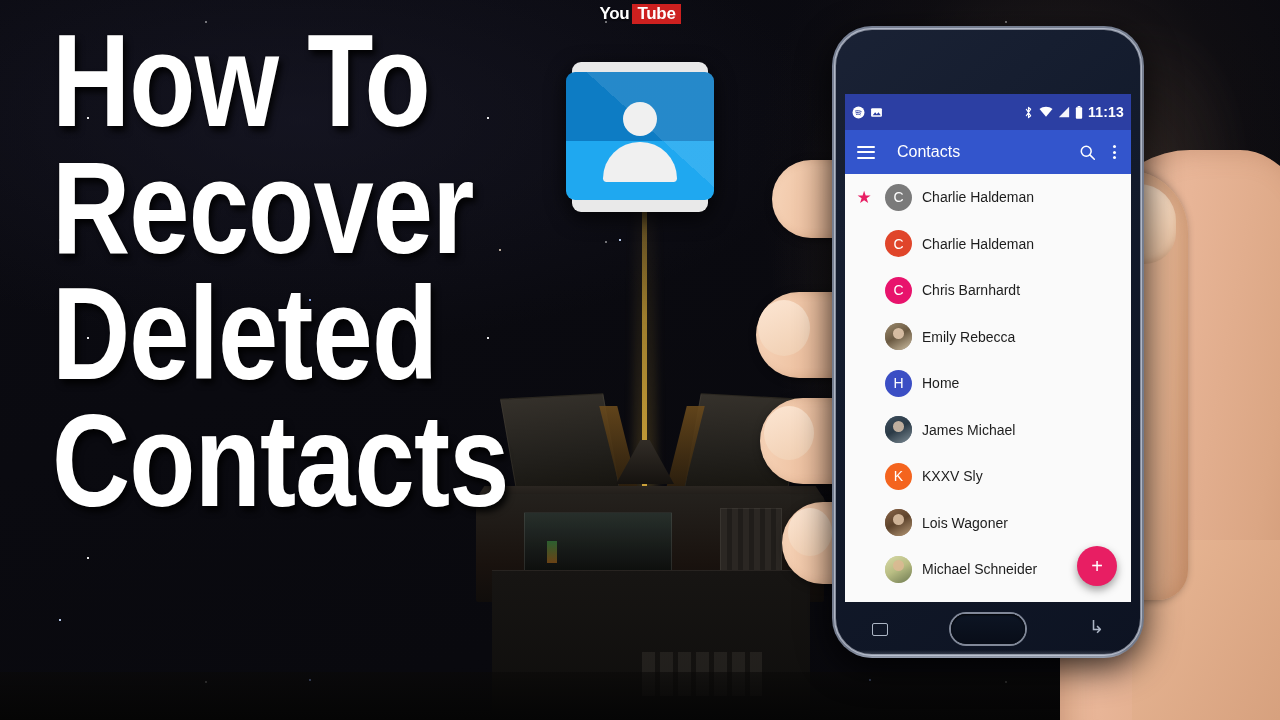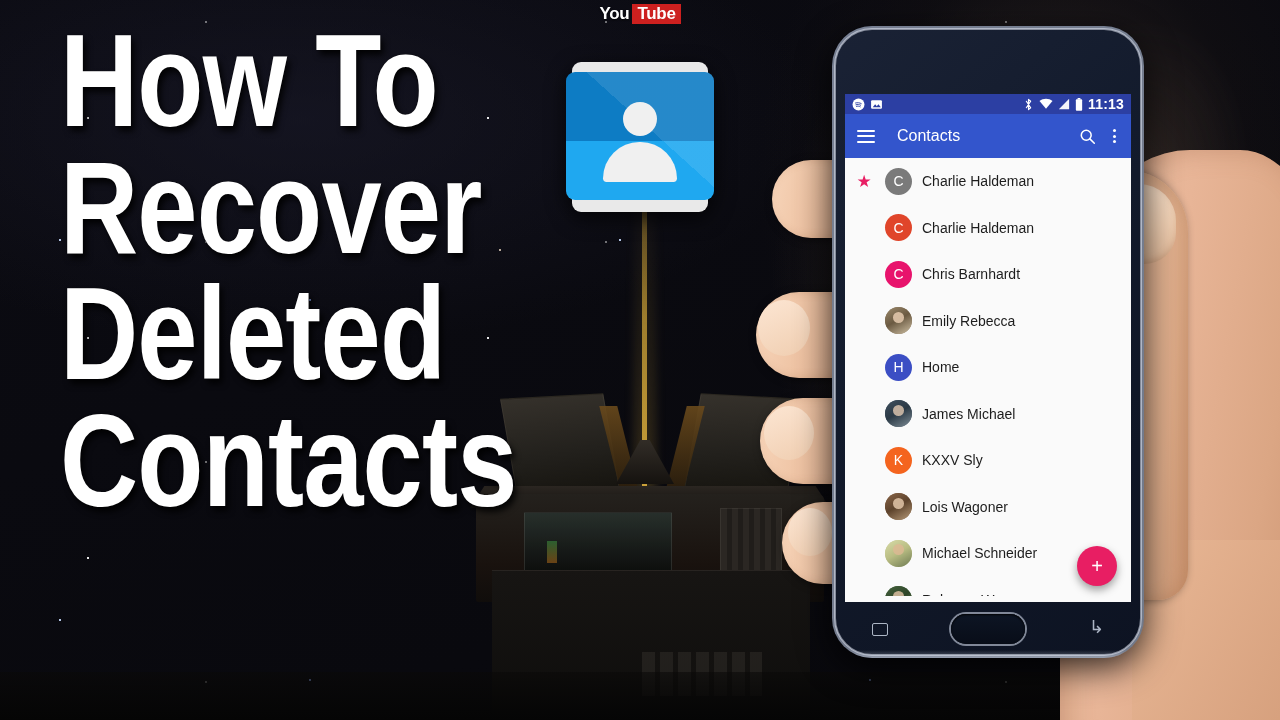--- a/index.html
+++ b/index.html
@@ -134,21 +134,21 @@
     background: linear-gradient(180deg, #322d27, #15120f);
     clip-path: polygon(42% 0, 58% 0, 100% 100%, 0 100%);
   }
   .obs-ground {
     position: absolute; left: 0; bottom: 0; width: 100%; height: 48px;
     background: linear-gradient(180deg, rgba(10,9,8,.6), #050505);
   }
 
   
   .headline {
-    position: absolute; left: 60px; top: 18px;
+    position: absolute; left: 52px; top: 18px;
     width: 560px;
     z-index: 6;
   }
   .headline .ln {
     display: block;
     color: #fff;
     font-family: "Liberation Sans Narrow", "Liberation Sans", sans-serif;
     font-weight: 700;
     font-size: 132px;
     line-height: .96;
@@ -298,21 +298,21 @@
     font-family: "Liberation Sans", sans-serif;
     text-shadow: 0 1px 1px rgba(0,0,0,.8);
   }
 
   .screen {
     position: absolute; left: 13px; top: 68px; width: 286px; height: 508px;
     background: #fafafa; overflow: hidden;
   }
 
   .statusbar {
-    height: 20px; background: #2c3fa3;
+    height: 36px; background: #2c3fa3;
     display: flex; align-items: center; padding: 0 7px; gap: 9px;
     color: #fff;
   }
   .sb-left { display: flex; align-items: center; gap: 5px; }
   .sb-right { margin-left: auto; display: flex; align-items: center; gap: 5px; }
   .sb-ico { display: inline-flex; align-items: center; justify-content: center; }
   .sb-time { font-size: 14px; font-weight: 700; letter-spacing: .2px; }
 
   .appbar {
     height: 44px; background: #3355cc;

